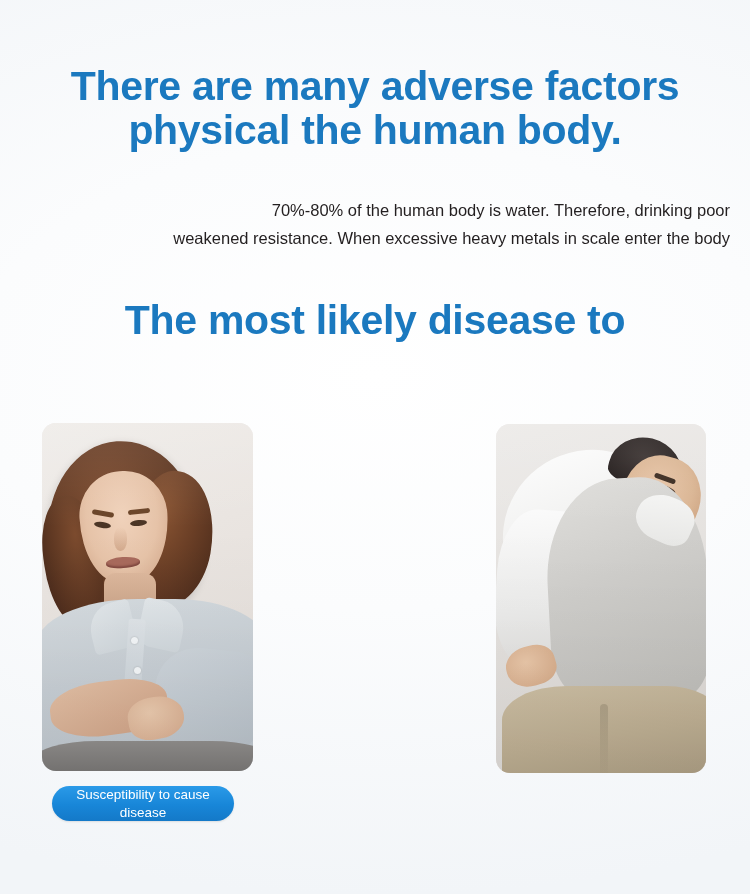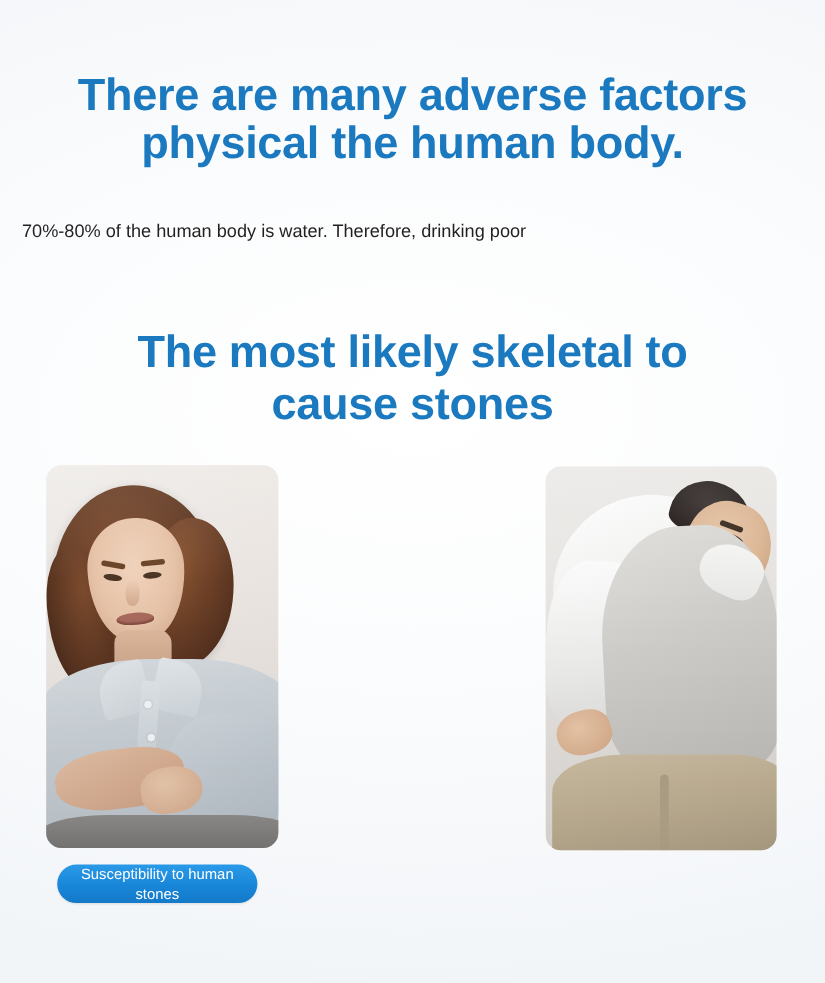--- a/index.html
+++ b/index.html
@@ -42,21 +42,21 @@
     padding:0 40px;
     line-height:1.15;
   }
   .headline .ln { display:block; }
 
   
   .lede {
     position:absolute;
     top:196px;
     left:0; right:0;
-    text-align:left;
+    text-align:right;
     color:#231f20;
     font-size:16.5px;
     line-height:1.72;
     padding:0 20px;
   }
   .lede .ln { display:block; }
 
   
   .photo-card {
     position:absolute;
@@ -292,25 +292,25 @@
 
 <div class="page">
 
   <div class="headline headline-1">
     <span class="ln">There are many adverse factors</span>
     <span class="ln">physical the human body.</span>
   </div>
 
   <div class="lede">
     <span class="ln">70%-80% of the human body is water. Therefore, drinking poor</span>
+    <span class="ln">weakened resistance. When excessive heavy metals in scale enter the body</span>
   </div>
 
   <div class="headline headline-2">
-    <span class="ln">The most likely skeletal to</span>
-    <span class="ln">cause stones</span>
+    <span class="ln">The most likely disease to</span>
   </div>
 
   <div class="photo-card card-left">
     <div class="photo">
       <div class="pL-bg"></div>
       <div class="pL-hair"></div>
       <div class="pL-hair-l"></div>
       <div class="pL-hair-r"></div>
       <div class="pL-face"></div>
       <div class="pL-brow-l"></div>
@@ -349,19 +349,19 @@
       <div class="pR-vest-neck"></div>
       <div class="pR-pants"></div>
       <div class="pR-pants-fold"></div>
       <div class="pR-hand"></div>
       <div class="photo-shade"></div>
     </div>
   </div>
 
   <div class="pill pill-left">
     <div>
-      <span class="ln">Susceptibility to human</span>
-      <span class="ln">stones</span>
+      <span class="ln">Susceptibility to cause</span>
+      <span class="ln">disease</span>
     </div>
   </div>
 
 
 </div>
 
 </body></html>

